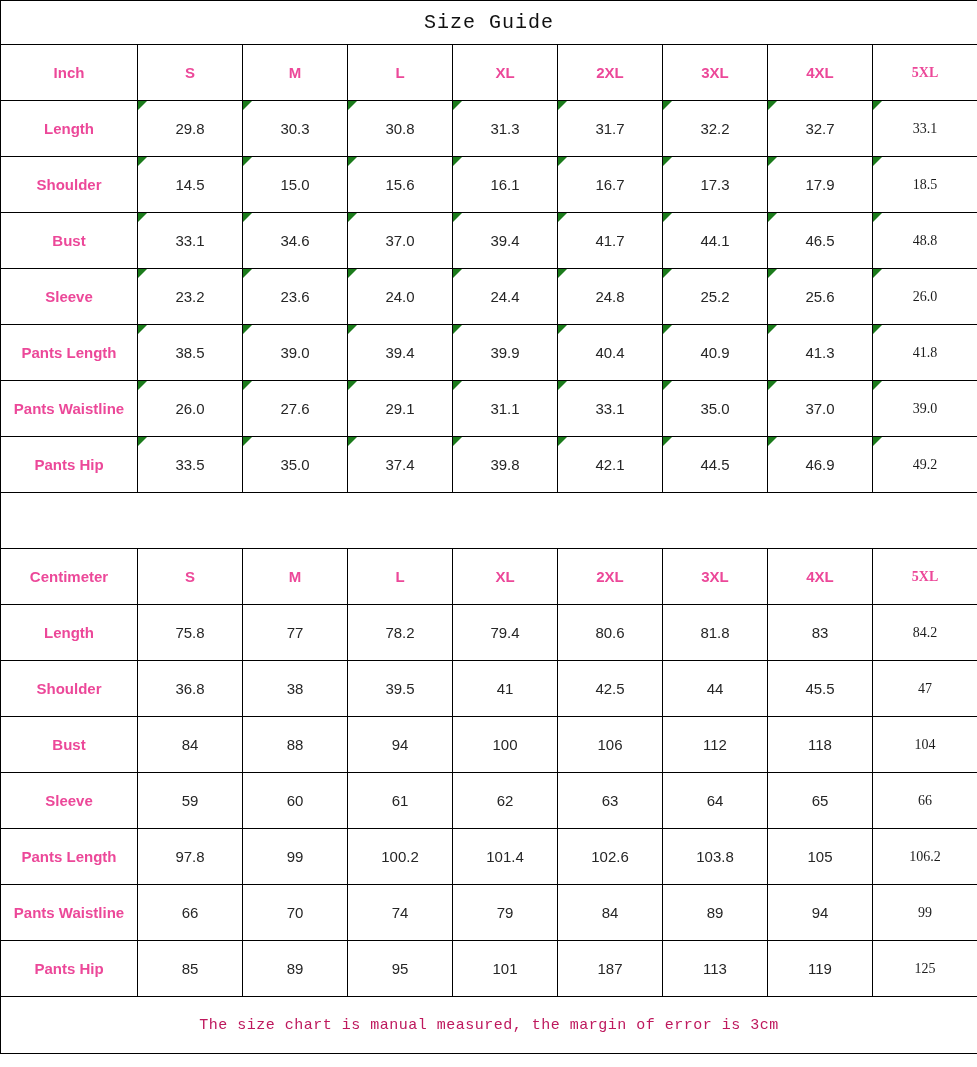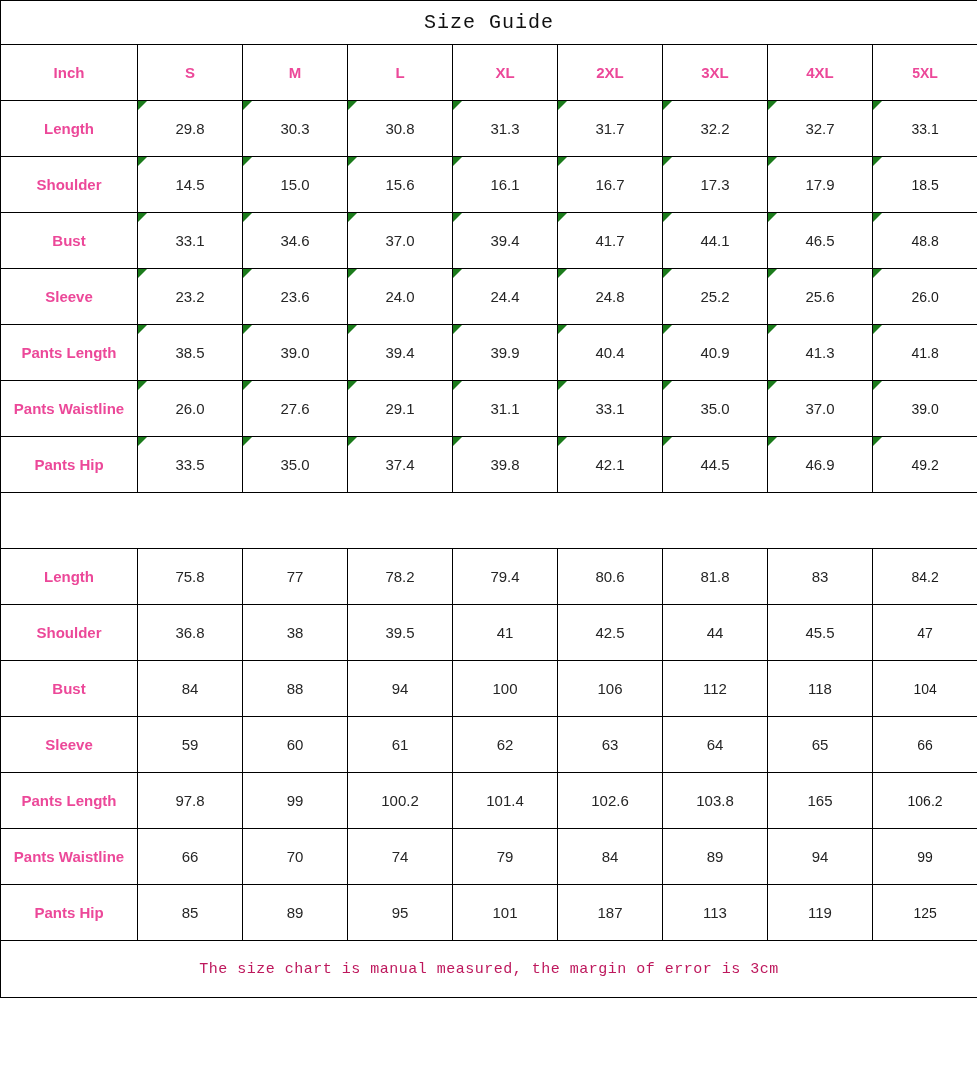--- a/index.html
+++ b/index.html
@@ -43,21 +43,21 @@
     font-size: 15px;
     font-weight: bold;
     color: #ec4899;
   }
   td.value-cell {
     font-size: 15px;
     font-weight: normal;
     color: #262626;
   }
   .mono {
-    font-family: Liberation Sans, sans-serif;
+    font-family: Liberation Serif, serif;
   }
   td.value-cell.mono {
     font-size: 14px;
     color: #1c1c1c;
   }
   th.size-header.mono {
     font-size: 14px;
   }
   .flag-triangle {
     position: absolute;
@@ -185,20 +185,31 @@
         <td class="value-cell mono">49.2<span class="flag-triangle"></span></td>
       </tr>
     </tbody>
   <tbody>
     <tr class="spacer-row">
       <td colspan="9"></td>
     </tr>
   </tbody>
   <tbody>
       <tr class="grid-row">
+        <th class="unit-header">Centimeter</th>
+        <th class="size-header">S</th>
+        <th class="size-header">M</th>
+        <th class="size-header">L</th>
+        <th class="size-header">XL</th>
+        <th class="size-header">2XL</th>
+        <th class="size-header">3XL</th>
+        <th class="size-header">4XL</th>
+        <th class="size-header mono">5XL</th>
+      </tr>
+      <tr class="grid-row">
         <th class="row-label">Length</th>
         <td class="value-cell">75.8</td>
         <td class="value-cell">77</td>
         <td class="value-cell">78.2</td>
         <td class="value-cell">79.4</td>
         <td class="value-cell">80.6</td>
         <td class="value-cell">81.8</td>
         <td class="value-cell">83</td>
         <td class="value-cell mono">84.2</td>
       </tr>
@@ -236,21 +247,21 @@
         <td class="value-cell mono">66</td>
       </tr>
       <tr class="grid-row">
         <th class="row-label">Pants Length</th>
         <td class="value-cell">97.8</td>
         <td class="value-cell">99</td>
         <td class="value-cell">100.2</td>
         <td class="value-cell">101.4</td>
         <td class="value-cell">102.6</td>
         <td class="value-cell">103.8</td>
-        <td class="value-cell">165</td>
+        <td class="value-cell">105</td>
         <td class="value-cell mono">106.2</td>
       </tr>
       <tr class="grid-row">
         <th class="row-label">Pants Waistline</th>
         <td class="value-cell">66</td>
         <td class="value-cell">70</td>
         <td class="value-cell">74</td>
         <td class="value-cell">79</td>
         <td class="value-cell">84</td>
         <td class="value-cell">89</td>

